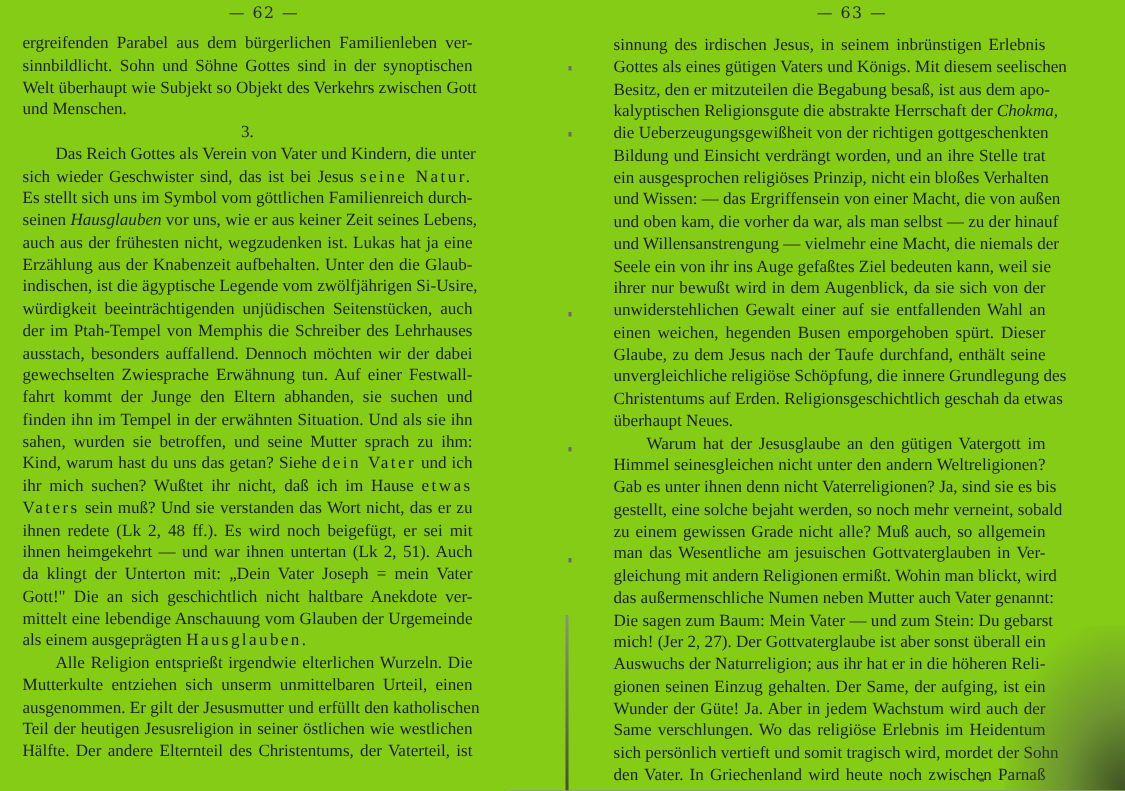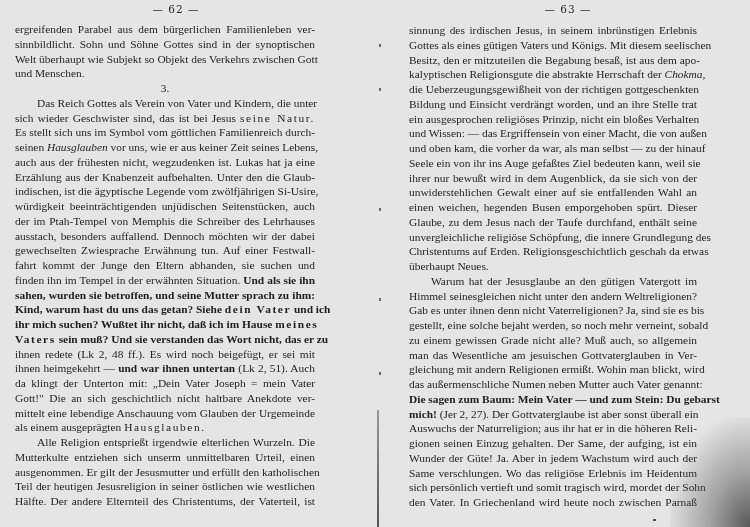--- a/index.html
+++ b/index.html
@@ -11,21 +11,21 @@
     background: #919191;
   }
   body {
     position: relative;
     font-family: "DejaVu Serif", "Liberation Serif", serif;
     color: #1c1c1c;
   }
   .spread {
     position: absolute;
     inset: 0;
-    background: #e5e5e5;
+    background: #84cc16;
   }
   .page {
     position: absolute;
     top: 0;
     height: 527px;
   }
   .page.left  { left: 0;   width: 372px; }
   .page.right { left: 364px; width: 372px; }
 
   .page-number {
@@ -58,21 +58,21 @@
     text-align-last: justify;
     height: 14.75px;
     overflow: visible;
   }
   .line.last { text-align-last: left; }
   .line.indent { padding-left: 22px; }
   .line.center { text-align: center; text-align-last: center; }
 
   .sp { letter-spacing: 1.6px; }
   .it { font-style: italic; }
-  .bd { font-weight: bold; }
+  .bd { font-weight: normal; }
 
   .gutter-line {
     position: absolute;
     left: 377px;
     top: 410px;
     width: 1.5px;
     height: 117px;
     background: linear-gradient(#8a8a8a, #3a3a3a);
     opacity: 0.85;
   }
@@ -121,21 +121,21 @@
       <span class="line">Erzählung aus der Knabenzeit aufbehalten. Unter den die Glaub-</span>
       <span class="line">indischen, ist die ägyptische Legende vom zwölfjährigen Si-Usire,</span>
       <span class="line">würdigkeit beeinträchtigenden unjüdischen Seitenstücken, auch</span>
       <span class="line">der im Ptah-Tempel von Memphis die Schreiber des Lehrhauses</span>
       <span class="line">ausstach, besonders auffallend. Dennoch möchten wir der dabei</span>
       <span class="line">gewechselten Zwiesprache Erwähnung tun. Auf einer Festwall-</span>
       <span class="line">fahrt kommt der Junge den Eltern abhanden, sie suchen und</span>
       <span class="line"><span>finden ihn im Tempel in der erwähnten Situation. </span><span class="bd">Und als sie ihn</span></span>
       <span class="line bd">sahen, wurden sie betroffen, und seine Mutter sprach zu ihm:</span>
       <span class="line bd"><span>Kind, warum hast du uns das getan? Siehe </span><span class="sp">dein Vater</span><span> und ich</span></span>
-      <span class="line bd"><span>ihr mich suchen? Wußtet ihr nicht, daß ich im Hause </span><span class="sp">meines</span></span>
+      <span class="line bd"><span>ihr mich suchen? Wußtet ihr nicht, daß ich im Hause </span><span class="sp">etwas</span></span>
       <span class="line bd"><span class="sp">Vaters</span><span> sein muß? Und sie verstanden das Wort nicht, das er zu</span></span>
       <span class="line">ihnen redete (Lk 2, 48 ff.). Es wird noch beigefügt, er sei mit</span>
       <span class="line"><span>ihnen heimgekehrt — </span><span class="bd">und war ihnen untertan</span><span> (Lk 2, 51). Auch</span></span>
       <span class="line">da klingt der Unterton mit: „Dein Vater Joseph = mein Vater</span>
       <span class="line">Gott!" Die an sich geschichtlich nicht haltbare Anekdote ver-</span>
       <span class="line">mittelt eine lebendige Anschauung vom Glauben der Urgemeinde</span>
       <span class="line last"><span>als einem ausgeprägten </span><span class="sp">Hausglauben.</span></span>
       <span class="line indent">Alle Religion entsprießt irgendwie elterlichen Wurzeln. Die</span>
       <span class="line">Mutterkulte entziehen sich unserm unmittelbaren Urteil, einen</span>
       <span class="line">ausgenommen. Er gilt der Jesusmutter und erfüllt den katholischen</span>
@@ -157,20 +157,21 @@
     <div class="text-block">
       <span class="line">sinnung des irdischen Jesus, in seinem inbrünstigen Erlebnis</span>
       <span class="line">Gottes als eines gütigen Vaters und Königs. Mit diesem seelischen</span>
       <span class="line">Besitz, den er mitzuteilen die Begabung besaß, ist aus dem apo-</span>
       <span class="line"><span>kalyptischen Religionsgute die abstrakte Herrschaft der </span><span class="it">Chokma,</span></span>
       <span class="line">die Ueberzeugungsgewißheit von der richtigen gottgeschenkten</span>
       <span class="line">Bildung und Einsicht verdrängt worden, und an ihre Stelle trat</span>
       <span class="line">ein ausgesprochen religiöses Prinzip, nicht ein bloßes Verhalten</span>
       <span class="line">und Wissen: — das Ergriffensein von einer Macht, die von außen</span>
       <span class="line">und oben kam, die vorher da war, als man selbst — zu der hinauf</span>
+      <span class="line">und Willensanstrengung — vielmehr eine Macht, die niemals der</span>
       <span class="line">Seele ein von ihr ins Auge gefaßtes Ziel bedeuten kann, weil sie</span>
       <span class="line">ihrer nur bewußt wird in dem Augenblick, da sie sich von der</span>
       <span class="line">unwiderstehlichen Gewalt einer auf sie entfallenden Wahl an</span>
       <span class="line">einen weichen, hegenden Busen emporgehoben spürt. Dieser</span>
       <span class="line">Glaube, zu dem Jesus nach der Taufe durchfand, enthält seine</span>
       <span class="line">unvergleichliche religiöse Schöpfung, die innere Grundlegung des</span>
       <span class="line">Christentums auf Erden. Religionsgeschichtlich geschah da etwas</span>
       <span class="line last">überhaupt Neues.</span>
       <span class="line indent">Warum hat der Jesusglaube an den gütigen Vatergott im</span>
       <span class="line">Himmel seinesgleichen nicht unter den andern Weltreligionen?</span>

